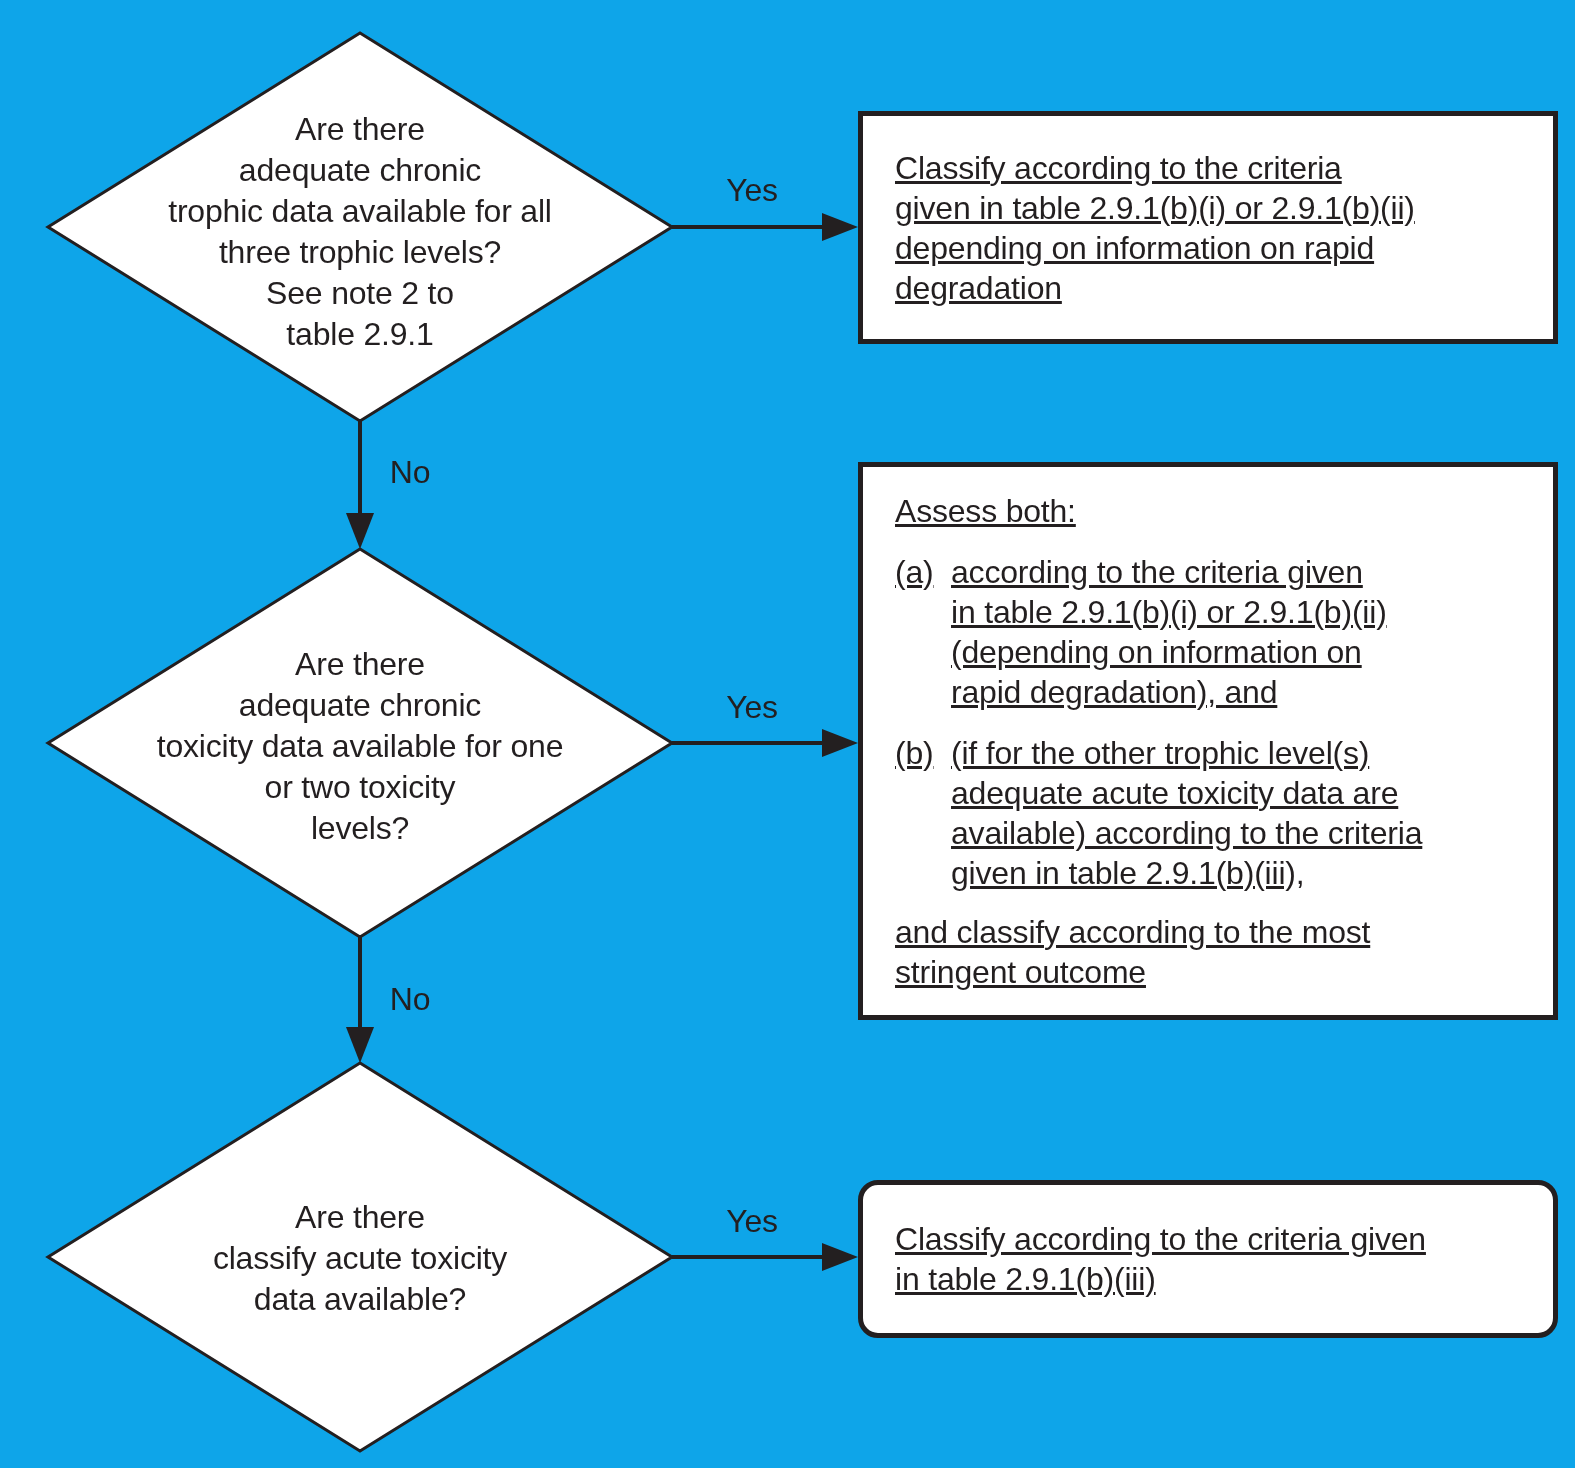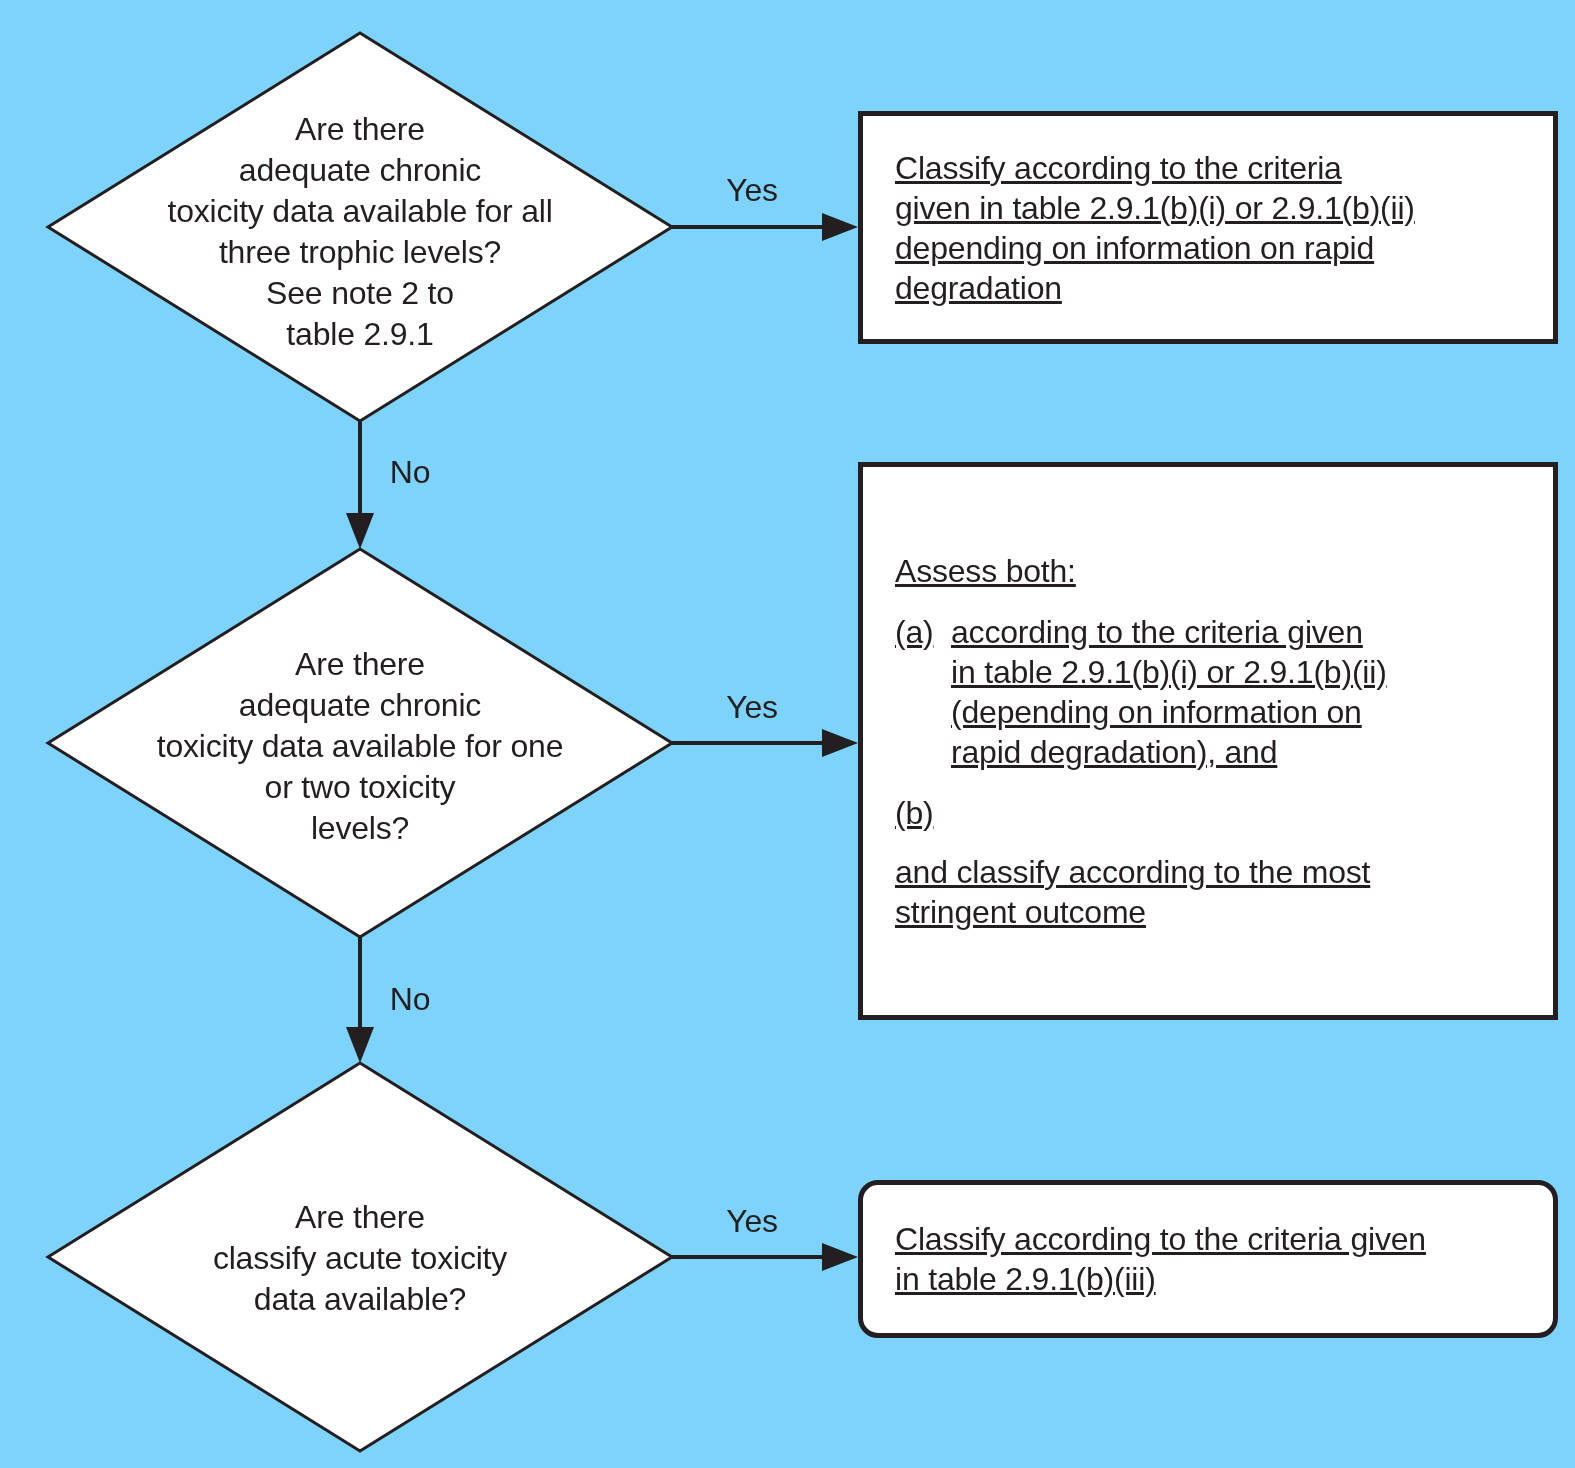--- a/index.html
+++ b/index.html
@@ -4,21 +4,21 @@
 <style>
   html, body {
     margin: 0;
     padding: 0;
     background: #ffffff;
   }
   #canvas {
     position: relative;
     width: 1575px;
     height: 1468px;
-    background: #7dd3fc;
+    background: #0ea5e9;
     font-family: "Liberation Sans", sans-serif;
     color: #231f20;
     overflow: hidden;
   }
   #shape-layer {
     position: absolute;
     left: 0; top: 0;
     width: 1575px;
     height: 1468px;
   }
@@ -90,21 +90,21 @@
     <line x1="360" y1="937" x2="360" y2="1035" stroke="#231f20" stroke-width="4"></line>
     <polygon points="360,1063 346,1027 374,1027" fill="#231f20"></polygon>
 
     <line x1="672" y1="1257" x2="828" y2="1257" stroke="#231f20" stroke-width="4"></line>
     <polygon points="858,1257 822,1243 822,1271" fill="#231f20"></polygon>
   </svg>
 
   <div class="diamond-label" style="left:360px; top:232px;">
     <div>Are there</div>
     <div>adequate chronic</div>
-    <div>toxicity data available for all</div>
+    <div>trophic data available for all</div>
     <div>three trophic levels?</div>
     <div>See note 2 to</div>
     <div>table 2.9.1</div>
   </div>
 
   <div class="diamond-label" style="left:360px; top:746px;">
     <div>Are there</div>
     <div>adequate chronic</div>
     <div>toxicity data available for one</div>
     <div>or two toxicity</div>
@@ -132,20 +132,26 @@
       <span>
         <div>according to the criteria given</div>
         <div>in table 2.9.1(b)(i) or 2.9.1(b)(ii)</div>
         <div>(depending on information on</div>
         <div>rapid degradation), and</div>
       </span>
     </div>
 
     <div class="flow-item">
       <span class="marker">(b)</span>
+      <span>
+        <div>(if for the other trophic level(s)</div>
+        <div>adequate acute toxicity data are</div>
+        <div>available) according to the criteria</div>
+        <div>given in table 2.9.1(b)(iii),</div>
+      </span>
     </div>
 
     <div class="outro">
       <div>and classify according to the most</div>
       <div>stringent outcome</div>
     </div>
   </div>
 
   <div id="box-classify-acute" class="result-box">
     <div>Classify according to the criteria given</div>

